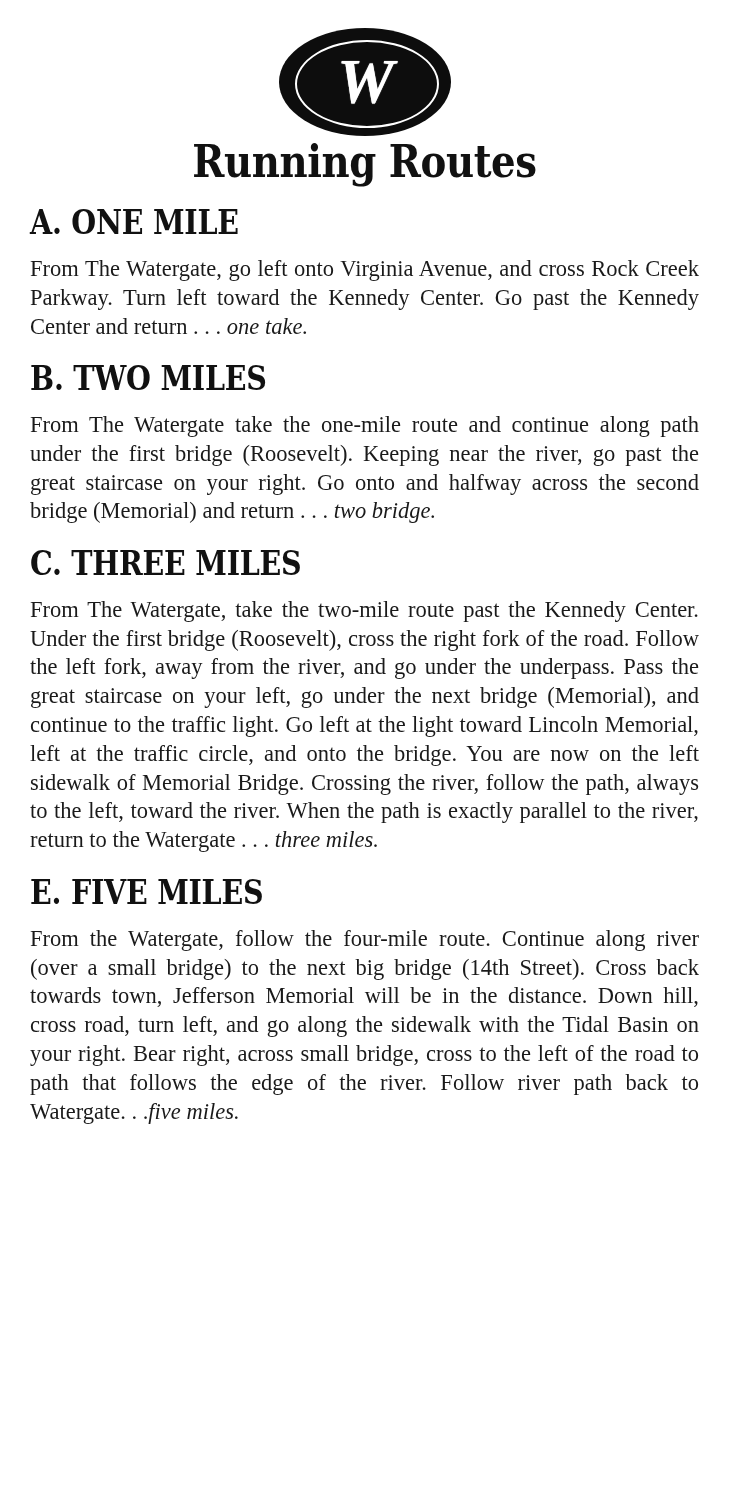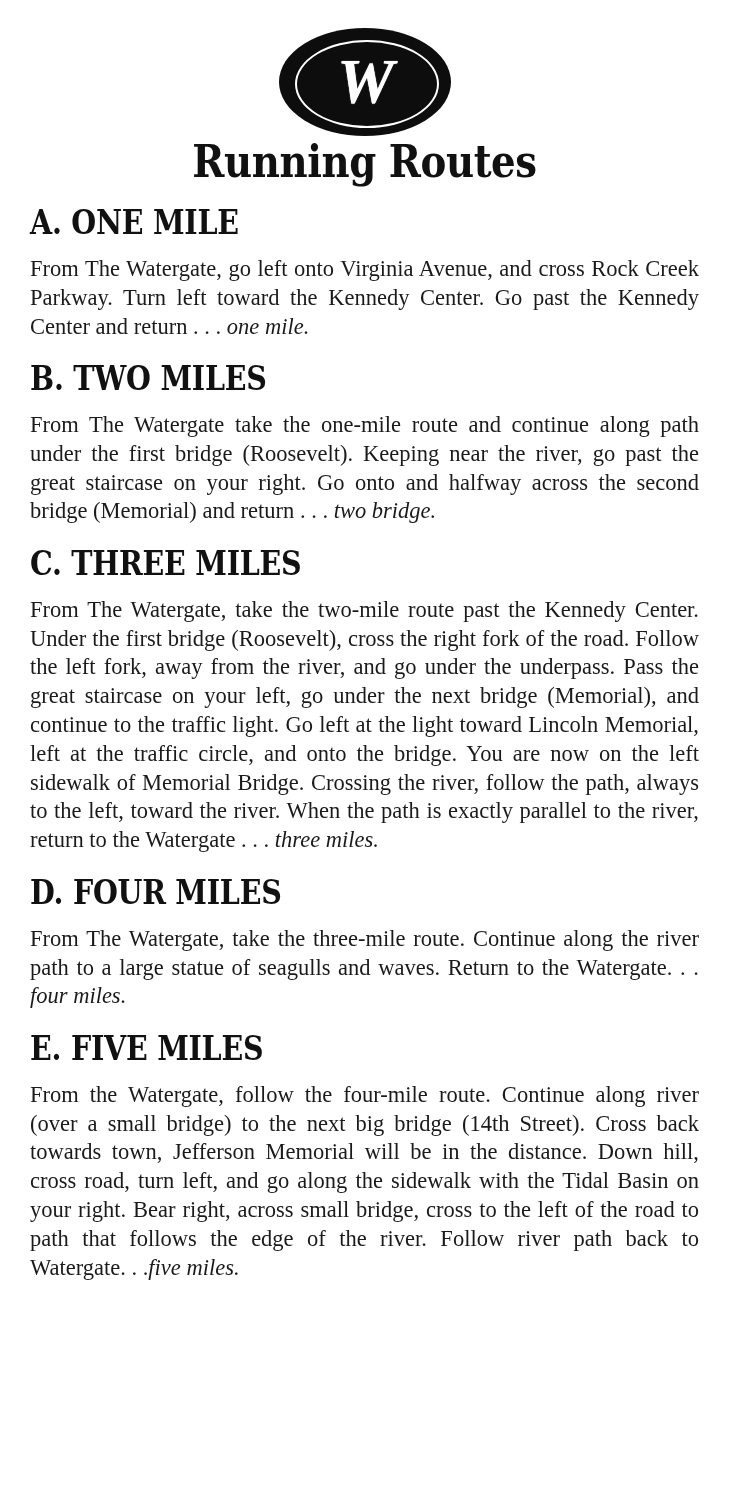--- a/index.html
+++ b/index.html
@@ -119,37 +119,33 @@
         <div class="logo-ellipse"></div>
         <div class="logo-inner-ring"></div>
         <div class="logo-letter">W</div>
       </div>
     </div>
 
     <div class="doc-title">Running Routes</div>
 
     <div class="section">
       <div class="section-heading">A. ONE MILE</div>
-      <p class="section-body"><span>From The Watergate, go left onto Virginia Avenue, and cross Rock Creek Parkway. Turn left toward the Kennedy Center. Go past the Kennedy Center and return . . . </span><span class="emph">one mile.</span></p>
+      <p class="section-body"><span>From The Watergate, go left onto Virginia Avenue, and cross Rock Creek Parkway. Turn left toward the Kennedy Center. Go past the Kennedy Center and return . . . </span><span class="emph">one take.</span></p>
     </div>
 
     <div class="section">
       <div class="section-heading">B. TWO MILES</div>
       <p class="section-body"><span>From The Watergate take the one-mile route and continue along path under the first bridge (Roosevelt). Keeping near the river, go past the great staircase on your right. Go onto and halfway across the second bridge (Memorial) and return . . . </span><span class="emph">two bridge.</span></p>
     </div>
 
     <div class="section">
       <div class="section-heading">C. THREE MILES</div>
       <p class="section-body"><span>From The Watergate, take the two-mile route past the Kennedy Center. Under the first bridge (Roosevelt), cross the right fork of the road. Follow the left fork, away from the river, and go under the underpass. Pass the great staircase on your left, go under the next bridge (Memorial), and continue to the traffic light. Go left at the light toward Lincoln Memorial, left at the traffic circle, and onto the bridge. You are now on the left sidewalk of Memorial Bridge. Crossing the river, follow the path, always to the left, toward the river. When the path is exactly parallel to the river, return to the Watergate . . . </span><span class="emph">three miles.</span></p>
     </div>
 
-    <div class="section">
-      <div class="section-heading">D. FOUR MILES</div>
-      <p class="section-body"><span>From The Watergate, take the three-mile route. Continue along the river path to a large statue of seagulls and waves. Return to the Watergate. . . </span><span class="emph">four miles.</span></p>
-    </div>
 
     <div class="section">
       <div class="section-heading">E. FIVE MILES</div>
       <p class="section-body"><span>From the Watergate, follow the four-mile route. Continue along river (over a small bridge) to the next big bridge (14th Street). Cross back towards town, Jefferson Memorial will be in the distance. Down hill, cross road, turn left, and go along the sidewalk with the Tidal Basin on your right. Bear right, across small bridge, cross to the left of the road to path that follows the edge of the river. Follow river path back to Watergate. . .</span><span class="emph">five miles.</span></p>
     </div>
 
   </div>
 </div>
 
 </body></html>

